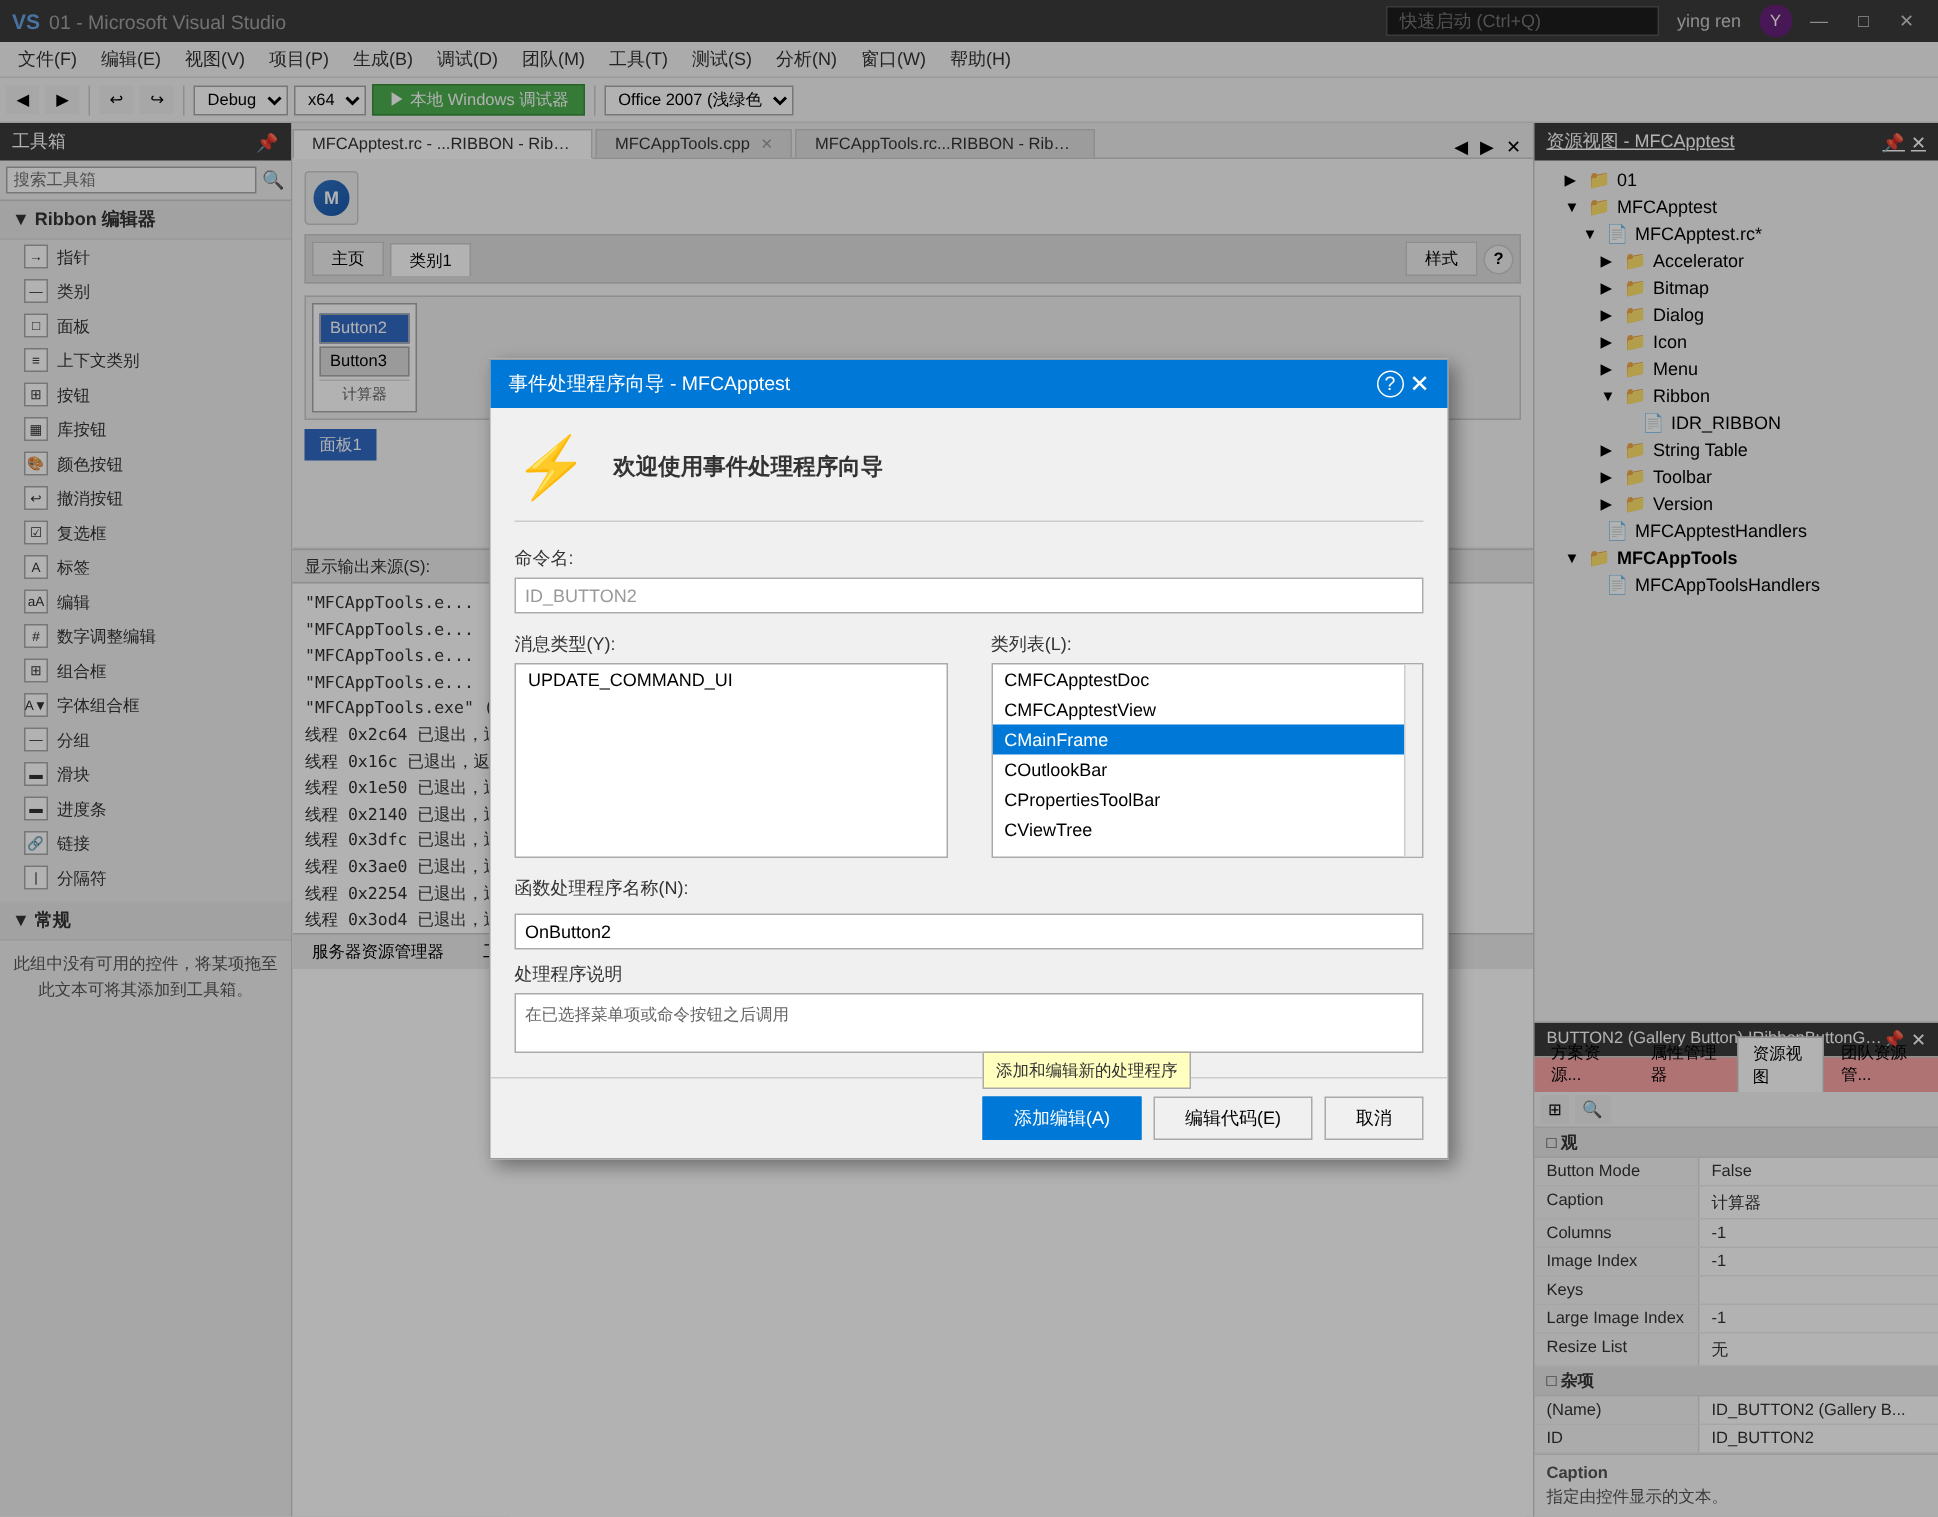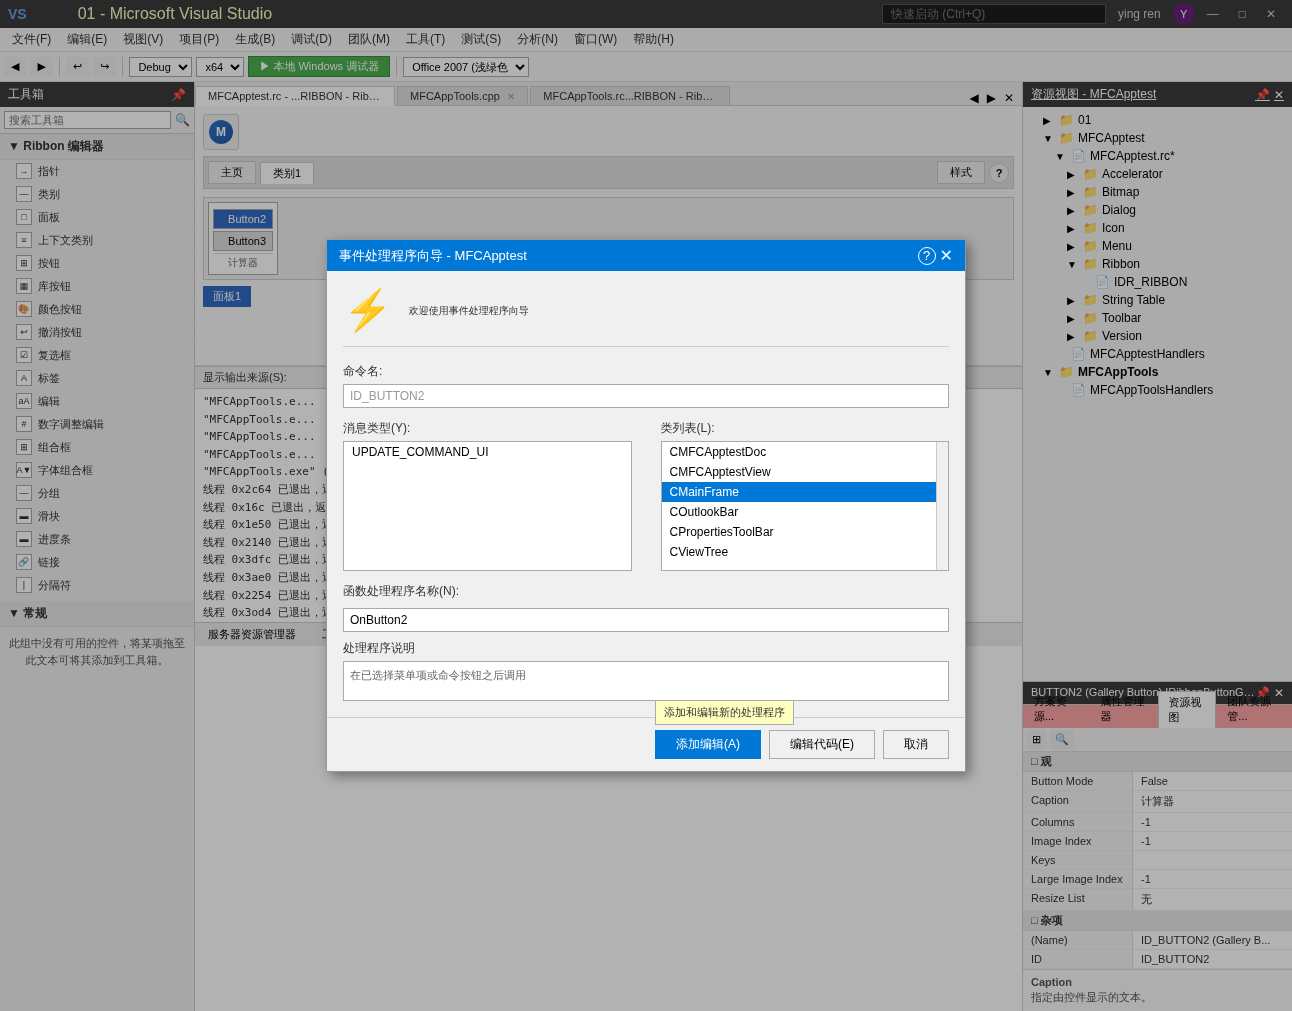--- a/index.html
+++ b/index.html
@@ -2,24 +2,24 @@
 <html><head>
   <meta charset="utf-8">
   <style>
     * { box-sizing: border-box; margin: 0; padding: 0; }
     body { font-family: 'Microsoft YaHei', 'SimSun', sans-serif; font-size: 12px; background: #f0f0f0; overflow: hidden; width: 1292px; height: 1011px; }
 
     
     .title-bar { background: #3c3c3c; color: #fff; height: 28px; display: flex; align-items: center; padding: 0 8px; justify-content: space-between; gap: 36px; }
     .title-bar-left { display: flex; align-items: center; gap: 6px; }
     .title-bar-icon { color: #68a4e8; font-size: 14px; }
-    .title-bar-title { font-size: 16px; color: #fef9c3; margin-left: 45px; }
+    .title-bar-title { font-size: 13px; color: #a3a3a3; }
     .title-bar-right { display: flex; align-items: center; gap: 4px; }
     .title-btn { color: #ccc; padding: 2px 8px; cursor: pointer; font-size: 12px; }
-    .search-box { background: #1e1e1e; border: 1px solid #555; color: #ccc; padding: 2px 8px; width: 224px; font-size: 12px; }
+    .search-box { background: #1e1e1e; border: 1px solid #555; color: #ccc; padding: 2px 8px; width: 182px; font-size: 12px; }
     .user-area { color: #ccc; font-size: 12px; padding: 0 8px; }
 
     
     .menu-bar { background: #f5f5f5; border-bottom: 1px solid #ddd; height: 24px; display: flex; align-items: center; padding: 0 4px; }
     .menu-item { padding: 3px 8px; cursor: pointer; font-size: 12px; color: #333; }
 
     
     .toolbar { background: #f5f5f5; border-bottom: 1px solid #ddd; height: 30px; display: flex; align-items: center; padding: 0 4px; gap: 4px; }
     .toolbar-btn { padding: 2px 6px; font-size: 11px; cursor: pointer; border: 1px solid transparent; }
     .toolbar-separator { width: 1px; height: 20px; background: #ccc; margin: 0 2px; }
@@ -48,21 +48,21 @@
     .tab .close-tab { margin-left: 4px; color: #999; font-size: 10px; }
 
     
     .ribbon-editor { background: #f8f8f8; border-bottom: 1px solid #ddd; padding: 8px; min-height: 260px; position: relative; }
     .ribbon-nav { display: flex; align-items: center; gap: 4px; margin-bottom: 8px; padding: 4px; background: #e0e0e0; border: 1px solid #ccc; }
     .ribbon-nav-btn { padding: 3px 12px; font-size: 11px; background: #f0f0f0; border: 1px solid #ccc; cursor: pointer; }
     .ribbon-nav-btn.active { background: #fff; border-bottom: none; }
     .ribbon-content { background: #f0f0f0; border: 1px solid #ccc; padding: 4px; display: flex; align-items: flex-start; gap: 4px; }
     .ribbon-group { background: #fff; border: 1px solid #aaa; padding: 4px; min-width: 70px; }
     .ribbon-group-title { font-size: 10px; text-align: center; color: #666; border-top: 1px solid #ddd; margin-top: 2px; padding-top: 2px; }
-    .ribbon-btn-item { background: #ddd; border: 1px solid #aaa; padding: 3px 6px; font-size: 11px; margin: 2px 0; cursor: pointer; text-align: right; }
+    .ribbon-btn-item { background: #ddd; border: 1px solid #aaa; padding: 3px 6px; font-size: 11px; margin: 2px 0; cursor: pointer; text-align: left; }
     .ribbon-btn-item.selected { background: #316ac5; color: #fff; }
 
     
     .output-panel { height: 280px; border-top: 1px solid #ccc; display: flex; flex-direction: column; }
     .output-header { background: #ededed; padding: 3px 8px; font-size: 11px; color: #333; border-bottom: 1px solid #ccc; }
     .output-content { flex: 1; overflow-y: auto; padding: 4px 8px; font-size: 11px; font-family: Consolas, monospace; color: #333; background: #fff; }
     .output-line { line-height: 1.6; }
     .bottom-tabs { display: flex; background: #ededed; border-top: 1px solid #ccc; height: 24px; align-items: flex-end; }
     .bottom-tab { padding: 3px 12px; font-size: 11px; cursor: pointer; border: 1px solid transparent; }
     .bottom-tab.active { border-color: #ccc; border-bottom: none; background: #fff; }
@@ -510,21 +510,21 @@
     <div class="modal-titlebar">
       <span>事件处理程序向导 - MFCApptest</span>
       <div style="display:flex;align-items:center;gap:4px;">
         <button class="modal-close" style="font-size:13px;color:#fff;background:none;border:1px solid #fff;border-radius:50%;width:18px;height:18px;display:flex;align-items:center;justify-content:center;padding:0;">?</button>
         <button class="modal-close">✕</button>
       </div>
     </div>
     <div class="modal-body">
       <div class="modal-header-row">
         <div style="font-size:40px;color:#666;">⚡</div>
-        <div style="font-size:10px;font-weight:normal;color:#333;">欢迎使用事件处理程序向导</div>
+        <div style="font-size:15px;font-weight:bold;color:#333;">欢迎使用事件处理程序向导</div>
       </div>
 
       <div class="modal-label">命令名:</div>
       <input type="text" class="modal-input" value="ID_BUTTON2" readonly="" style="">
 
       <div class="modal-two-col">
         <div class="modal-col">
           <div class="modal-col-title">消息类型(Y):</div>
           <div class="modal-listbox">
             <div class="listbox-item">UPDATE_COMMAND_UI</div>

